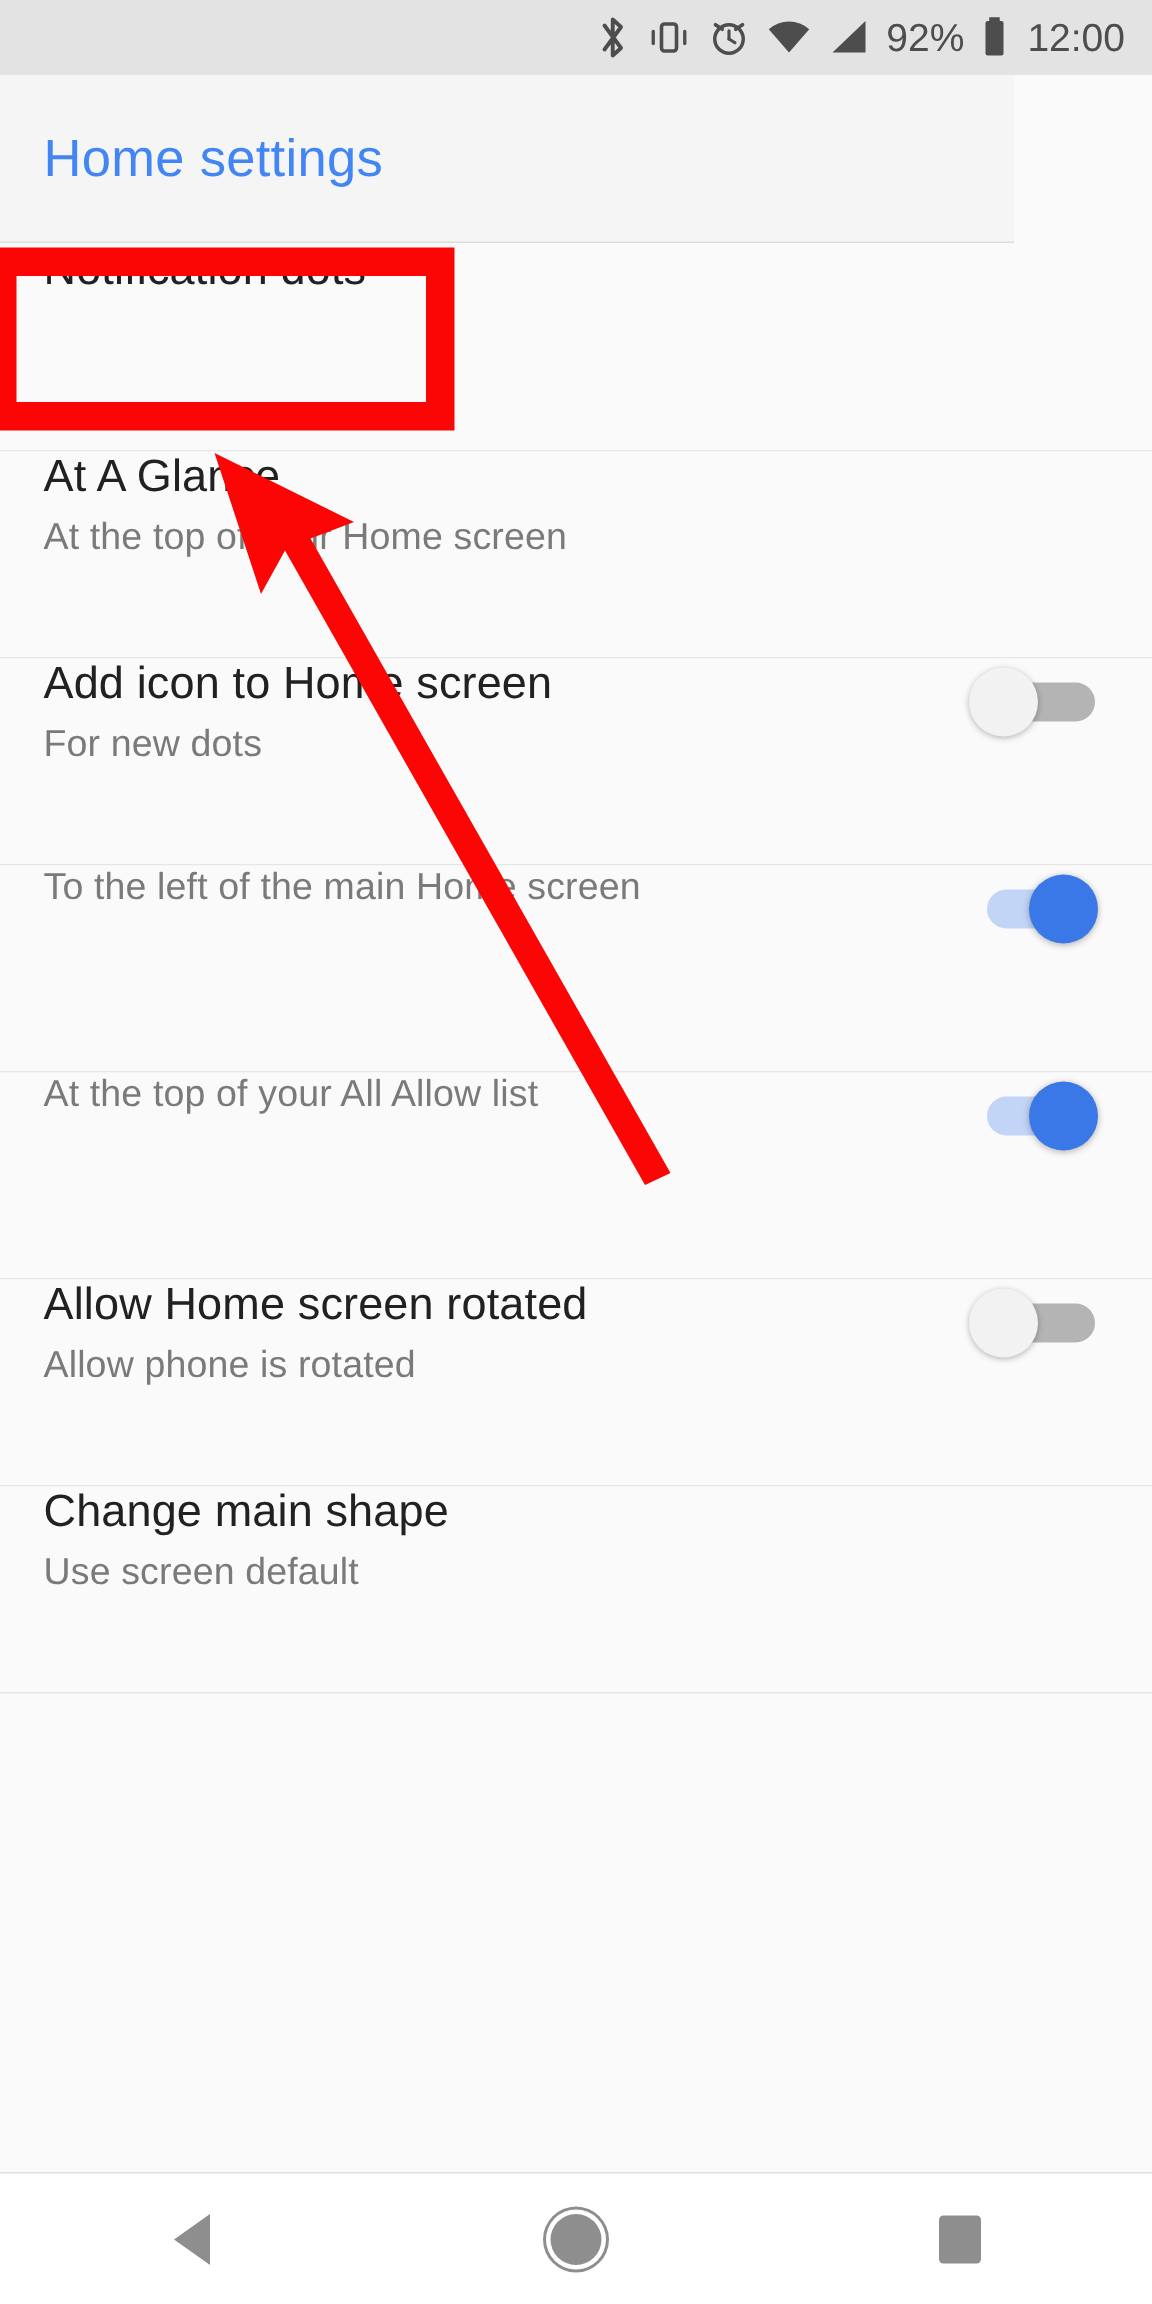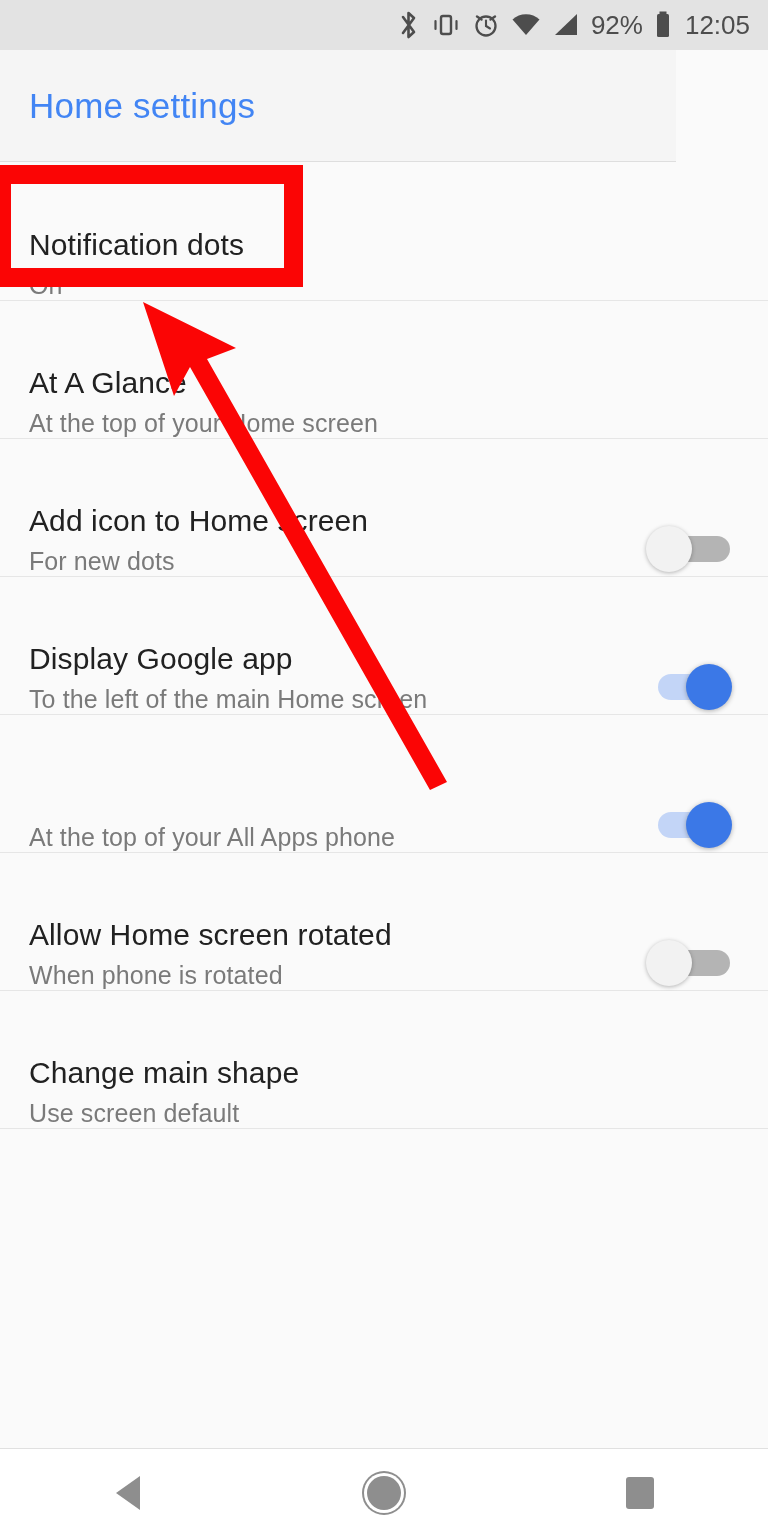--- a/index.html
+++ b/index.html
@@ -42,21 +42,21 @@
   
   #settings-list {
     position:absolute; left:0; top:163px; width:768px; height:1285px;
     background:#fafafa;
   }
   .row {
     position:relative;
     width:768px;
     min-height:138px;
     border-bottom:1px solid #e6e6e6;
-    display:flex; align-items:flex-end; justify-content:space-between;
+    display:flex; align-items:flex-start; justify-content:space-between;
     padding:0 28px 0 29px;
     background:#fafafa;
   }
   .row.no-sub { min-height:124px; }
   .row-texts { display:flex; flex-direction:column; gap:9px; }
   .row-title {
     font-size:30px; color:#212121; font-weight:400; letter-spacing:0.1px;
   }
   .row-sub {
     font-size:25px; color:#7a7a7a; font-weight:400; letter-spacing:0.1px;
@@ -150,33 +150,32 @@
         <path d="M25 2 L25 23 L3 23 Z" fill="#4d4d4d"></path>
       </svg>
     </span>
     <span class="sb-text">92%</span>
     <span class="sb-icon">
       <svg width="18" height="30" viewBox="0 0 18 30">
         <rect x="5.5" y="1.5" width="7" height="3" fill="#4d4d4d"></rect>
         <rect x="3" y="4" width="12" height="23" rx="1.5" fill="#4d4d4d"></rect>
       </svg>
     </span>
-    <span class="sb-text clock">12:05</span>
+    <span class="sb-text clock">12:00</span>
   </div>
 
   <div id="app-header">
     <span class="title">Home settings</span>
   </div>
 
   <div id="settings-list">
 
     <div class="row">
       <div class="row-texts">
         <span class="row-title">Notification dots</span>
-        <span class="row-sub">On</span>
       </div>
     </div>
 
     <div class="row">
       <div class="row-texts">
         <span class="row-title">At A Glance</span>
         <span class="row-sub">At the top of your Home screen</span>
       </div>
     </div>
 
@@ -186,43 +185,42 @@
         <span class="row-sub">For new dots</span>
       </div>
       <div class="toggle off">
         <div class="track"></div>
         <div class="thumb"></div>
       </div>
     </div>
 
     <div class="row">
       <div class="row-texts">
-        <span class="row-title">Display Google app</span>
         <span class="row-sub">To the left of the main Home screen</span>
       </div>
       <div class="toggle on">
         <div class="track"></div>
         <div class="thumb"></div>
       </div>
     </div>
 
     <div class="row">
       <div class="row-texts">
-        <span class="row-sub">At the top of your All Apps phone</span>
+        <span class="row-sub">At the top of your All Allow list</span>
       </div>
       <div class="toggle on">
         <div class="track"></div>
         <div class="thumb"></div>
       </div>
     </div>
 
     <div class="row">
       <div class="row-texts">
         <span class="row-title">Allow Home screen rotated</span>
-        <span class="row-sub">When phone is rotated</span>
+        <span class="row-sub">Allow phone is rotated</span>
       </div>
       <div class="toggle off">
         <div class="track"></div>
         <div class="thumb"></div>
       </div>
     </div>
 
     <div class="row">
       <div class="row-texts">
         <span class="row-title">Change main shape</span>

